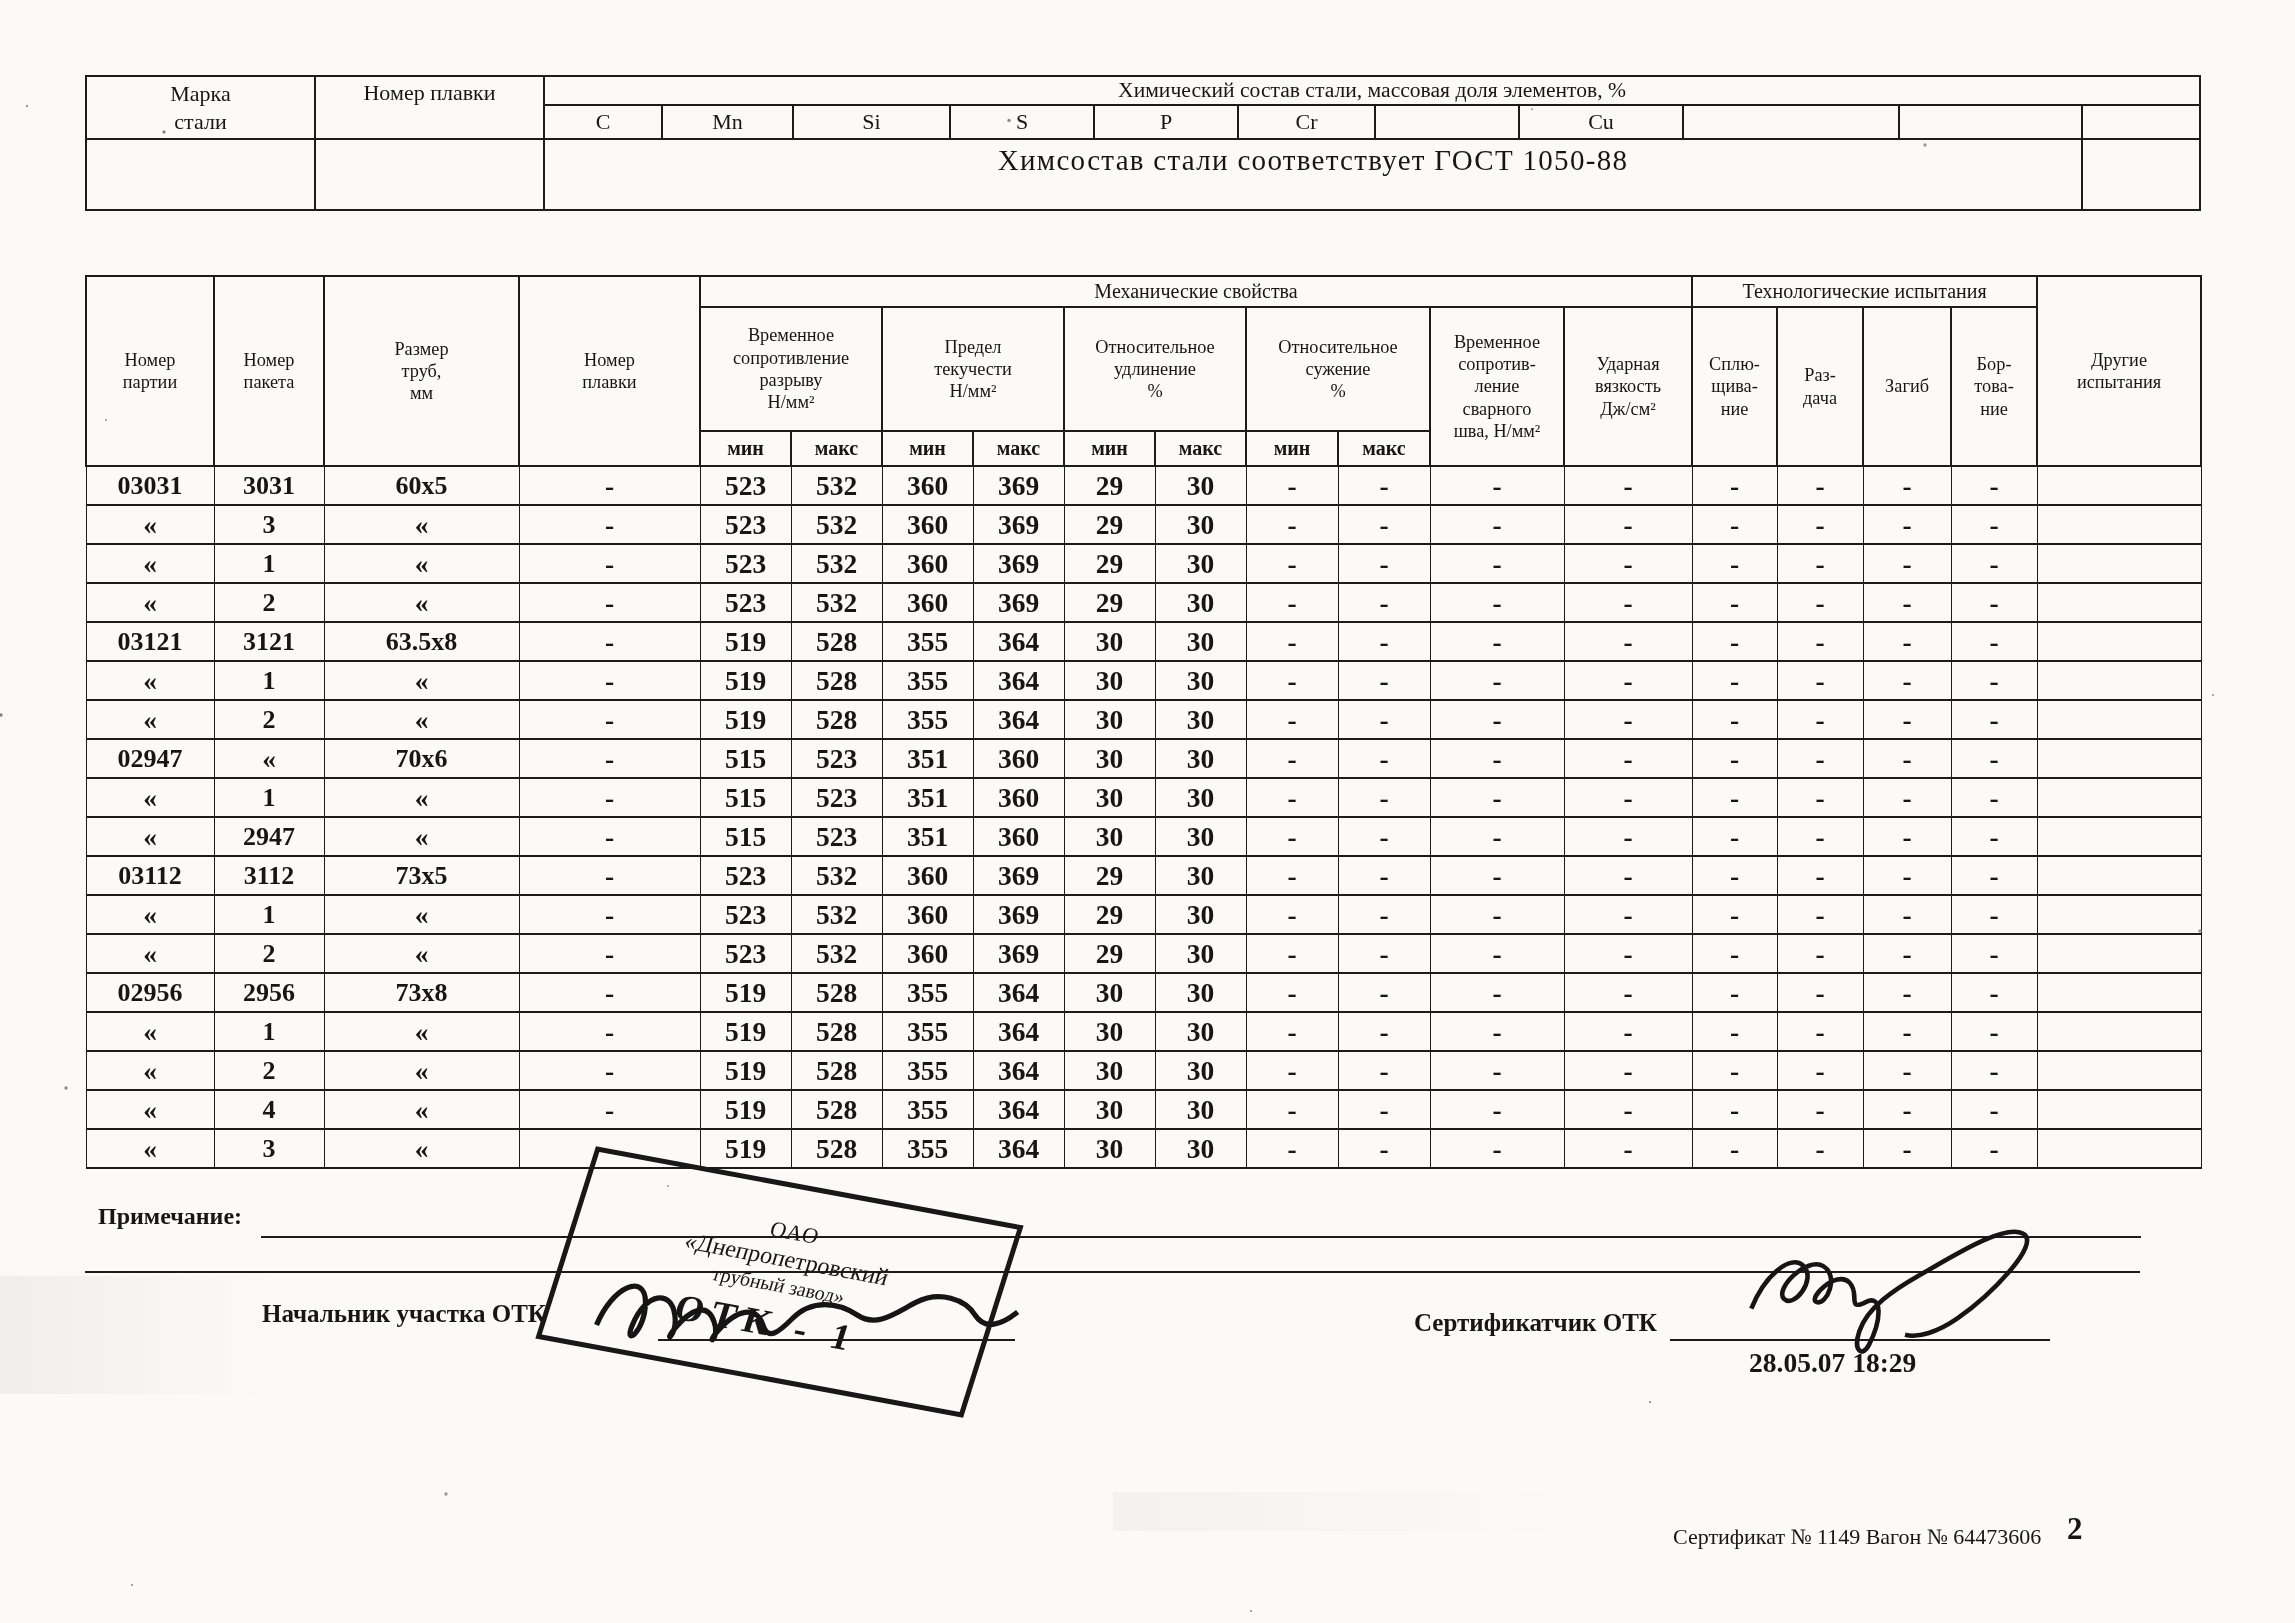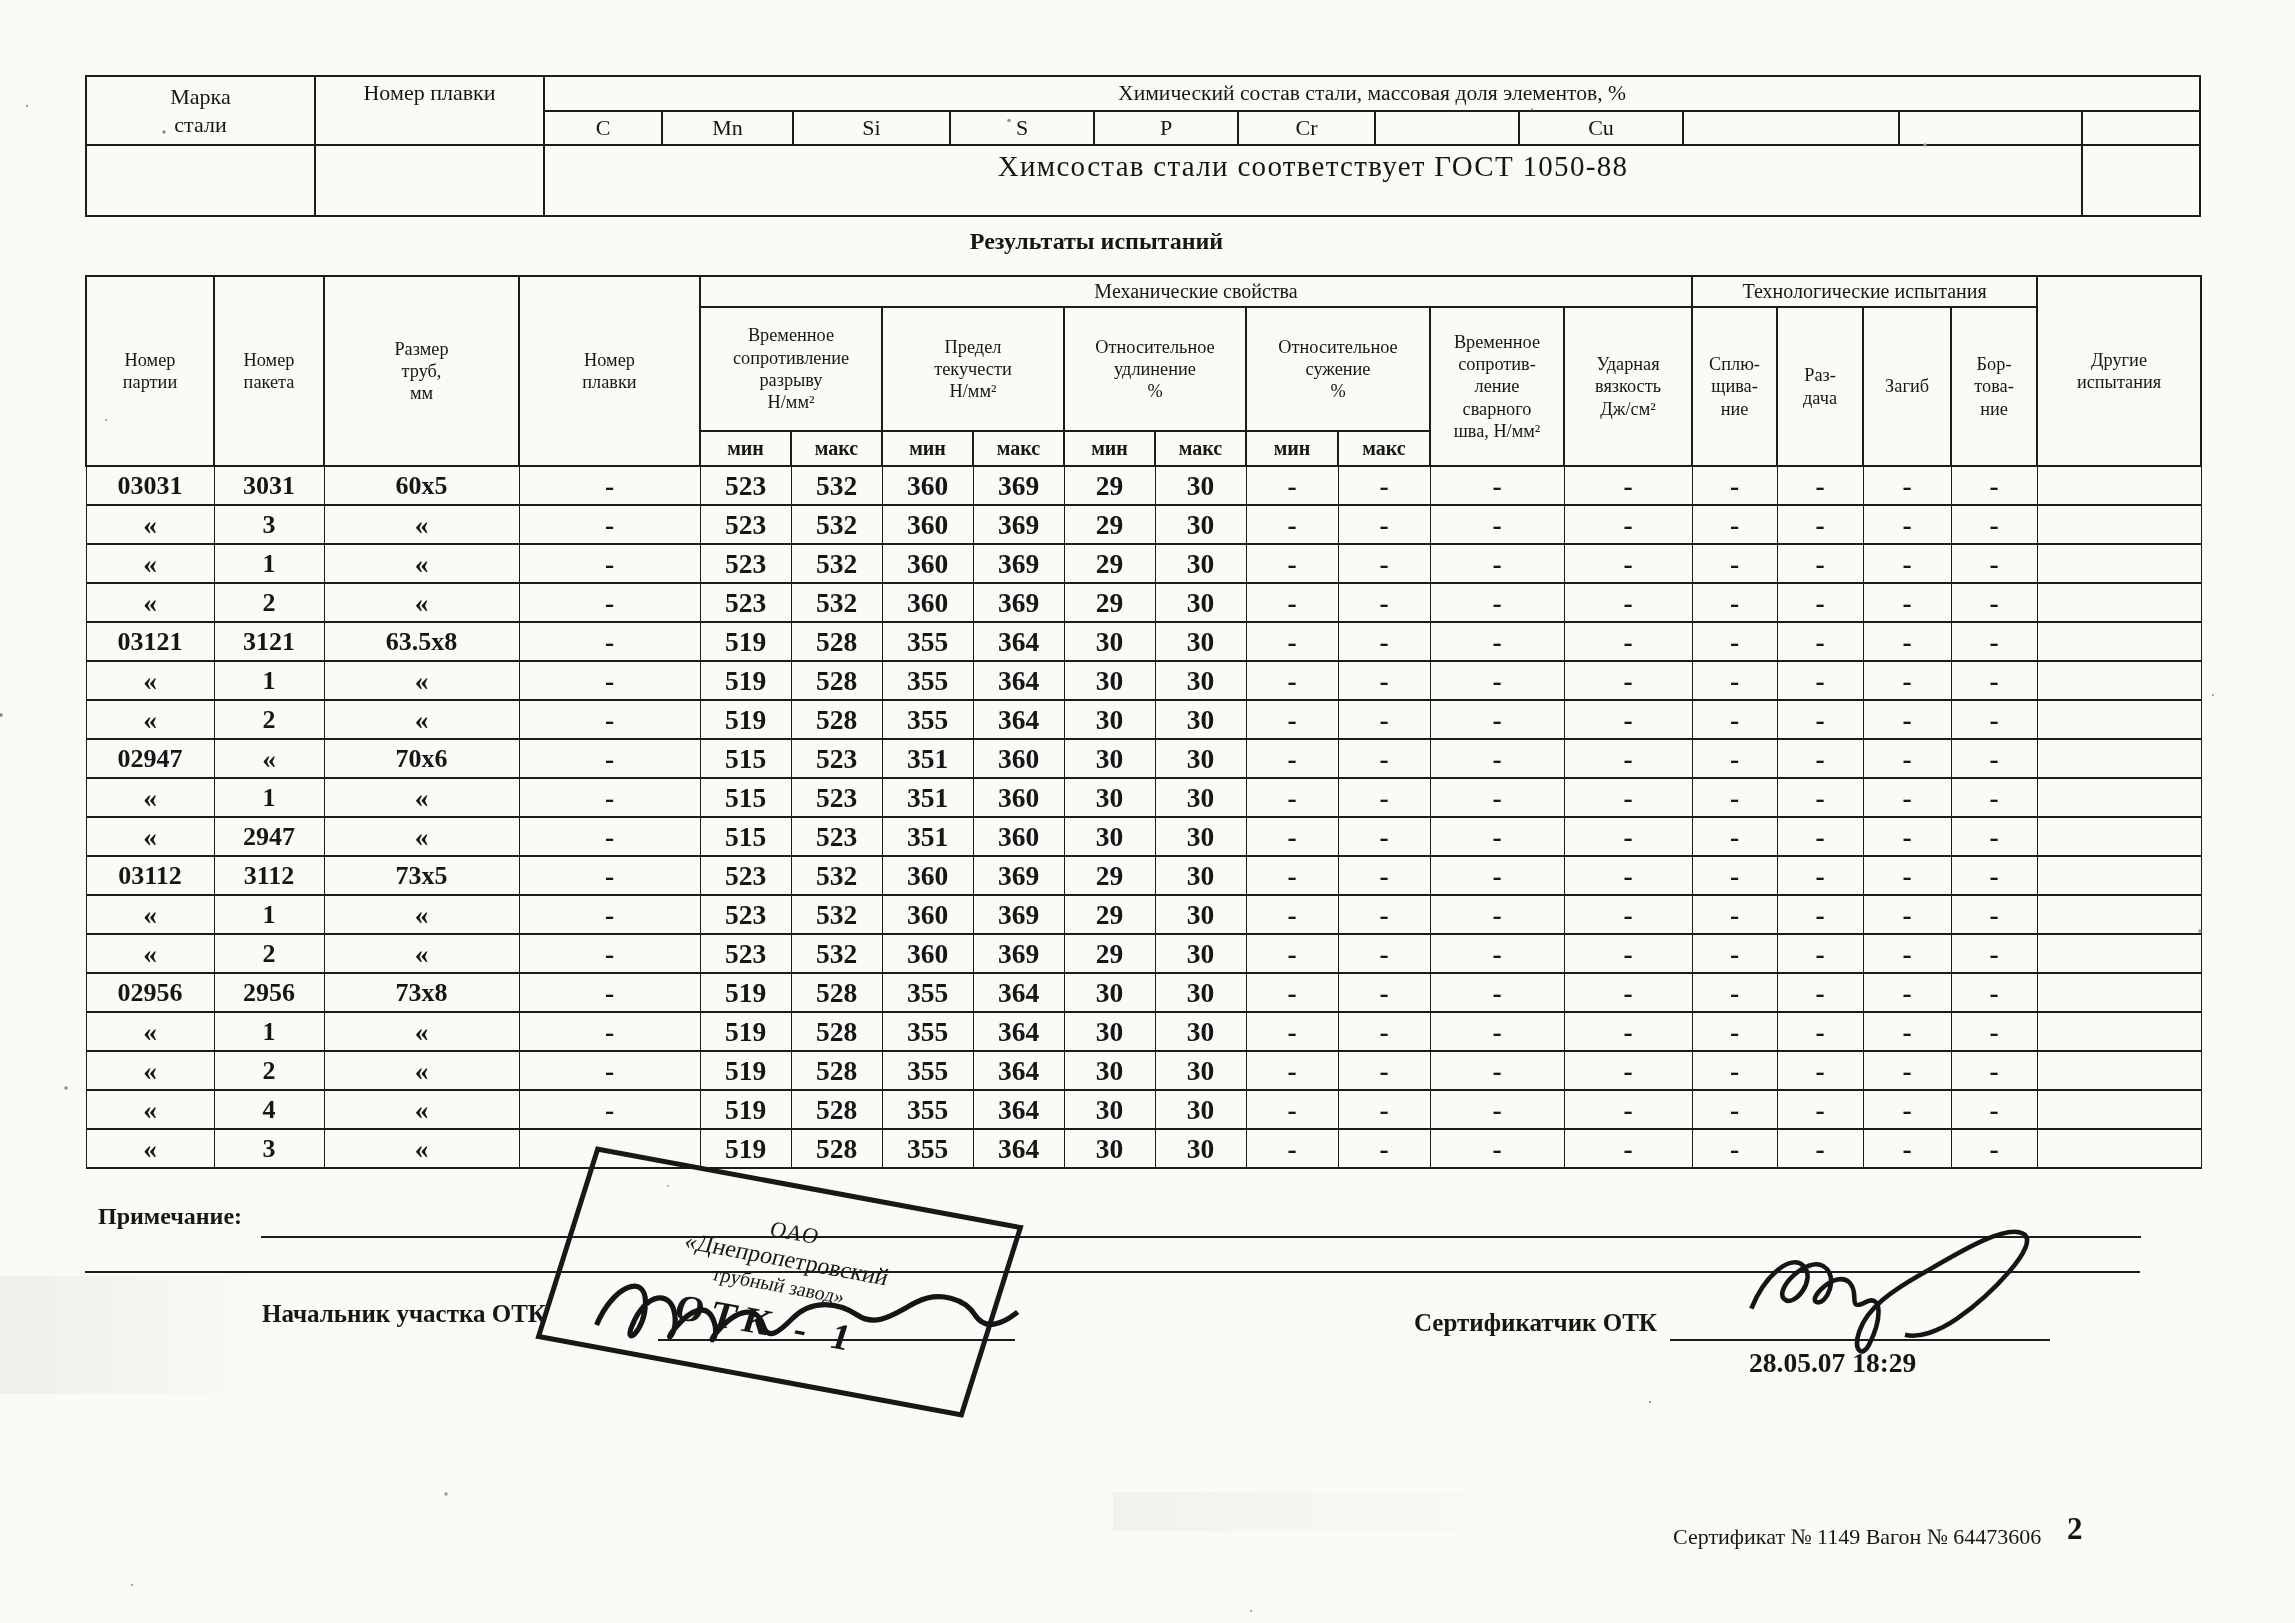--- a/index.html
+++ b/index.html
@@ -86,21 +86,21 @@
         <col style="width:144px">
       <col style="width:144px">
         <col style="width:137px">
         <col style="width:144px">
       <col style="width:164px">
         <col style="width:216px">
         <col style="width:183px">
       <col style="width:118px">
     </colgroup>
     <tbody>
-        <tr style="height:35px">
+        <tr style="height:29px">
       <td class="marka" rowspan="2">Марка
 стали</td>
       <td class="plavka" rowspan="2">Номер плавки</td>
       <td class="chem-title" colspan="11">Химический состав стали, массовая доля элементов, %</td>
     </tr>
     <tr style="height:34px" id="chem-elements">
           <td class="elem">C</td>
           <td class="elem">Mn</td>
           <td class="elem">Si</td>
           <td class="elem">S</td>
@@ -114,21 +114,20 @@
         </tr>
     <tr style="height:71px">
       <td></td>
       <td></td>
       <td class="gost" colspan="10">Химсостав стали соответствует ГОСТ 1050-88</td>
       <td></td>
     </tr>
   </tbody>
     </table>
 
-  <div class="results-title">Результаты испытаний</div>
 
   <table id="results-table">
     <colgroup>
       <col style="width:128px">
         <col style="width:110px">
         <col style="width:195px">
         <col style="width:181px">
       <col style="width:91px">
         <col style="width:91px">
         <col style="width:91px">

